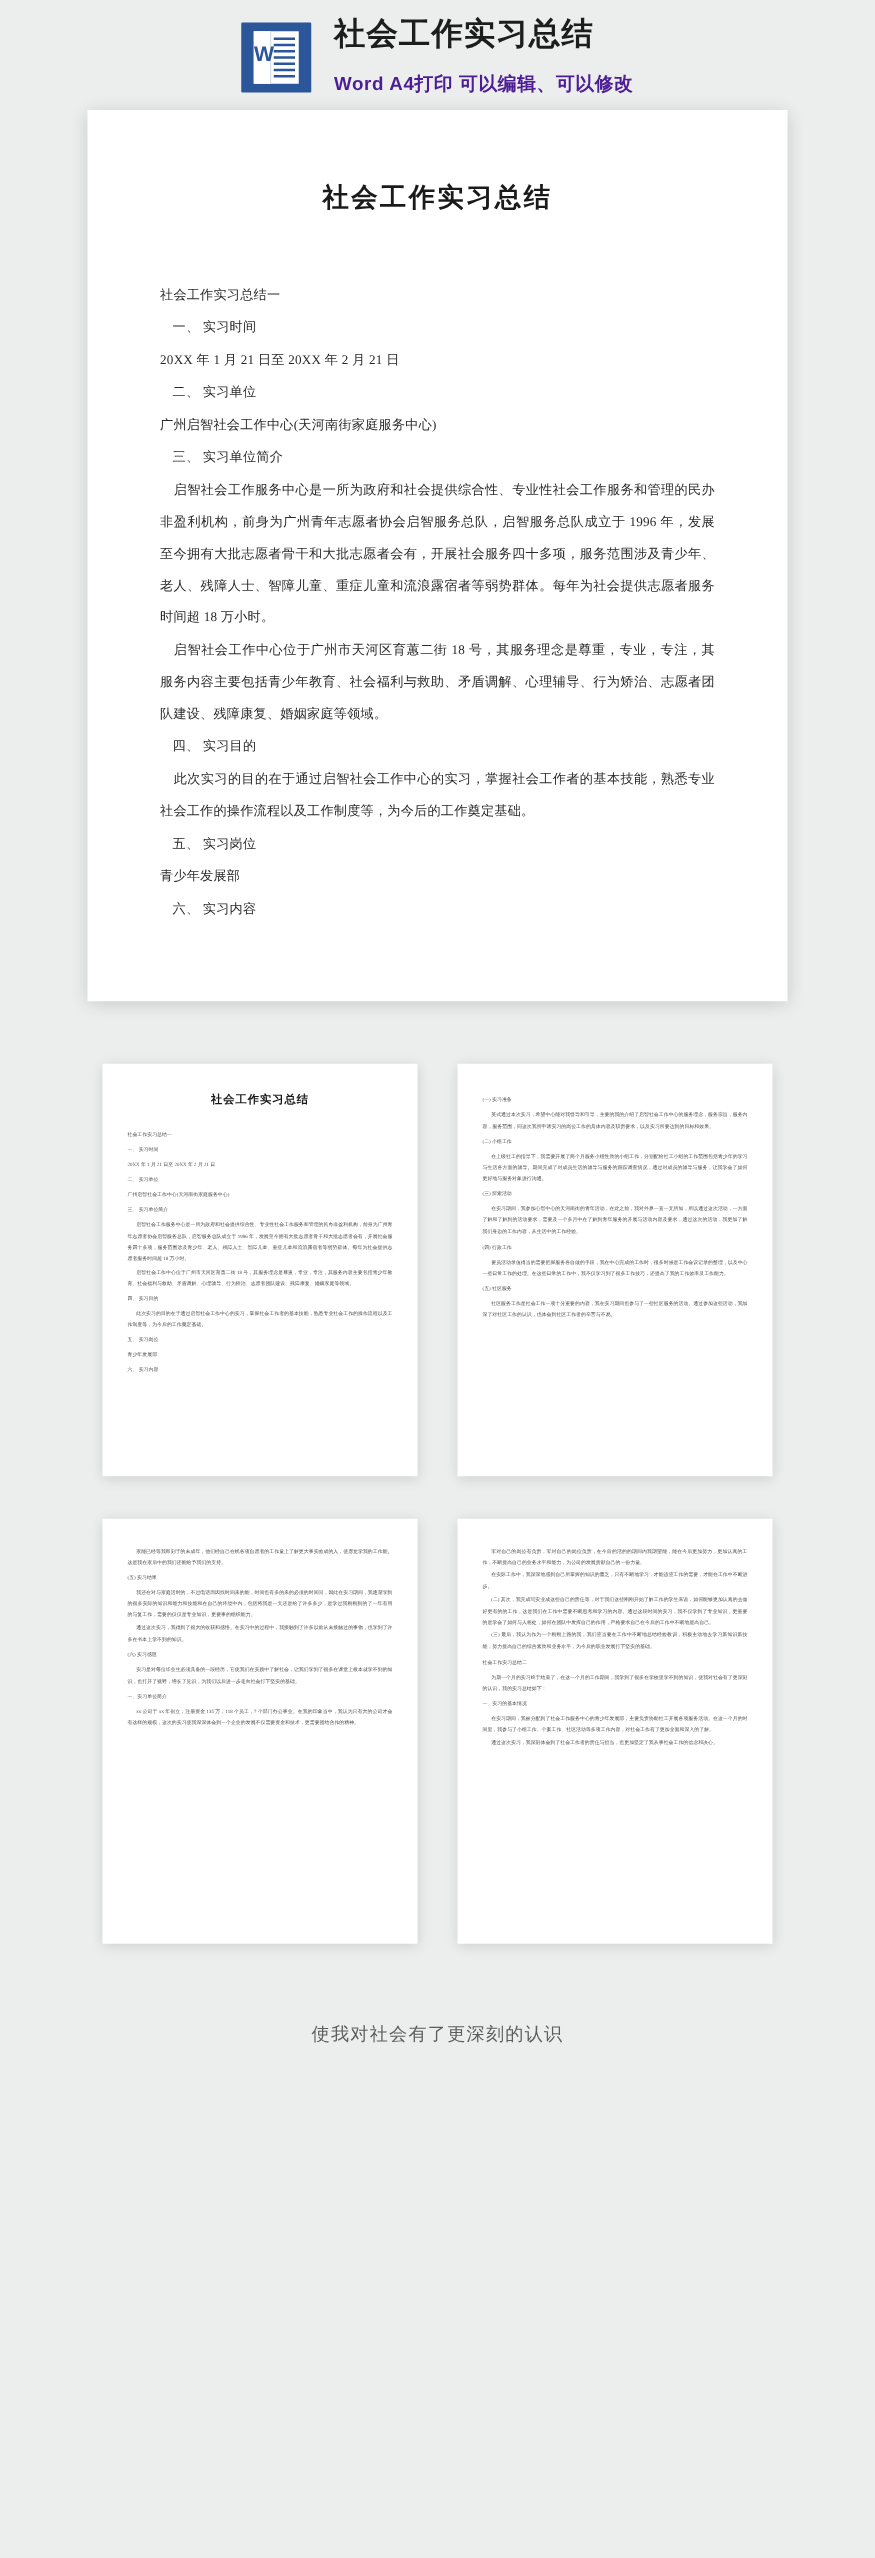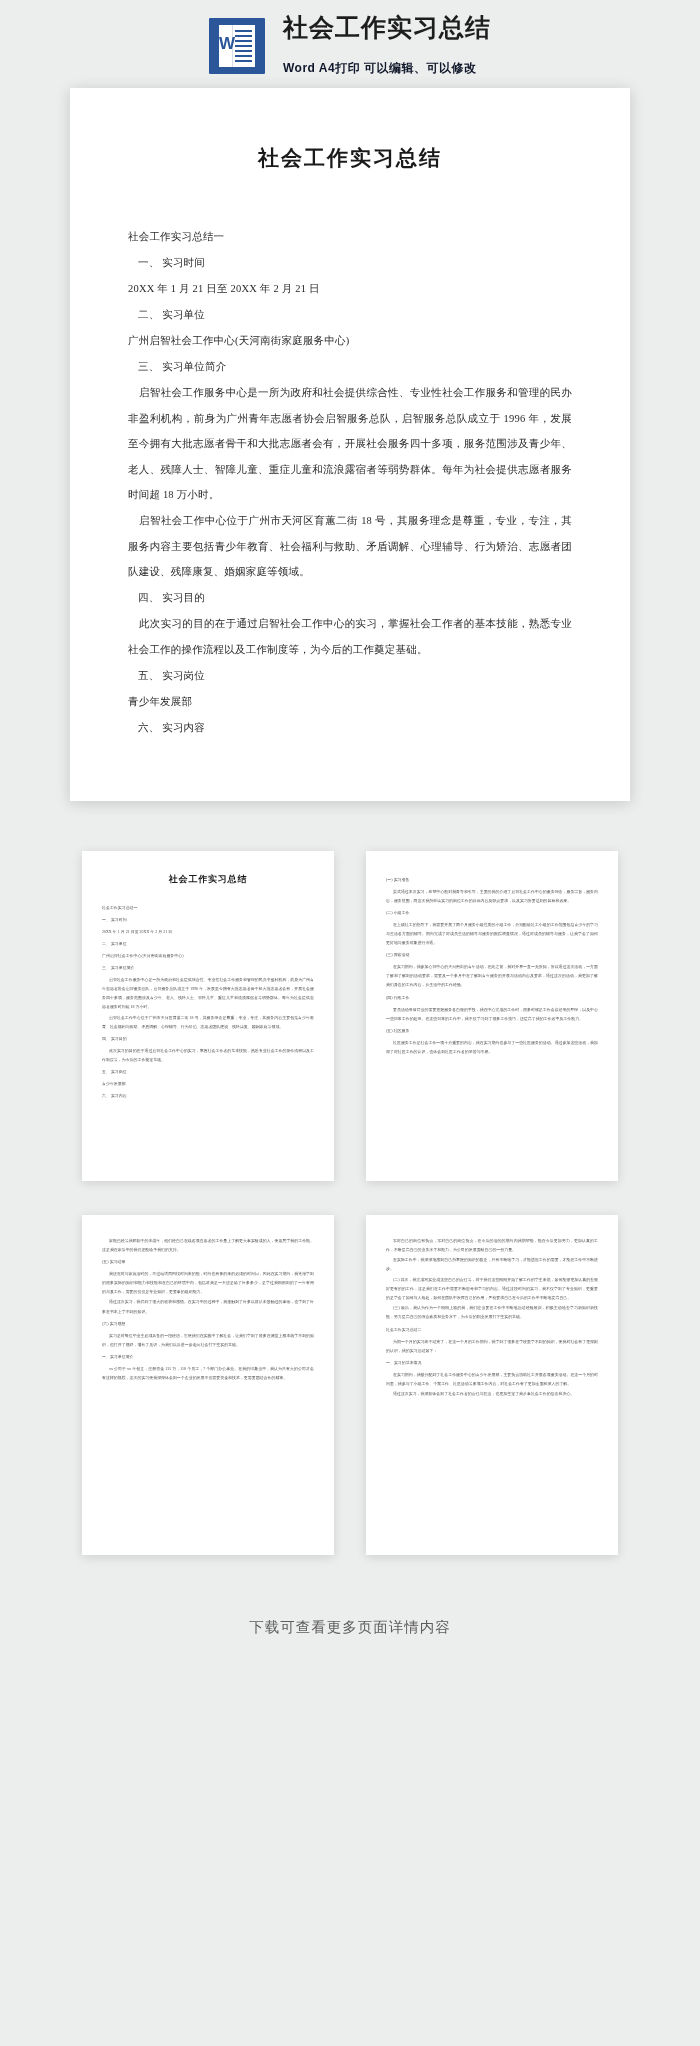--- a/index.html
+++ b/index.html
@@ -67,23 +67,23 @@
   }
   .header-texts { display: flex; flex-direction: column; justify-content: center; }
   .header-title {
     font-size: 25px;
     font-weight: bold;
     color: #1d1d1d;
     letter-spacing: 1px;
     line-height: 32px;
   }
   .header-sub {
-    font-size: 12px;
-    font-weight: bold;
-    color: #0f172a;
+    font-size: 15px;
+    font-weight: bold;
+    color: #4c1d95;
     line-height: 26px;
     letter-spacing: 0.5px;
     margin-top: 12px;
   }
 
   
   .main-stage {
     width: 700px;
     padding: 0 0 42px 0;
     background: #eceded;
@@ -272,14 +272,14 @@
         <p class="sec">社会工作实习总结二</p>
         <p class="ind">为期一个月的实习终于结束了，在这一个月的工作期间，我学到了很多在学校里学不到的知识，使我对社会有了更深刻的认识，我的实习总结如下：</p>
         <p class="sec">一、实习的基本情况</p>
         <p class="ind">在实习期间，我被分配到了社会工作服务中心的青少年发展部，主要负责协助社工开展各项服务活动。在这一个月的时间里，我参与了小组工作、个案工作、社区活动等多项工作内容，对社会工作有了更加全面和深入的了解。</p>
         <p class="ind">通过这次实习，我深刻体会到了社会工作者的责任与担当，也更加坚定了我从事社会工作的信念和决心。</p>
       </div>
   </div>
 </div>
 
 <div class="footer">
-  <div class="footer-text">下载可查看更多页面详情内容</div>
+  <div class="footer-text">使我对社会有了更深刻的认识</div>
 </div>
 
 </body></html>

